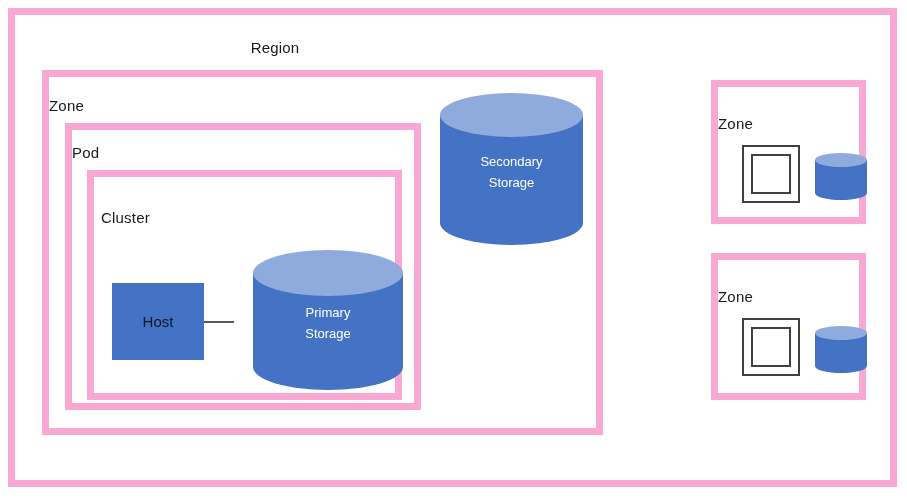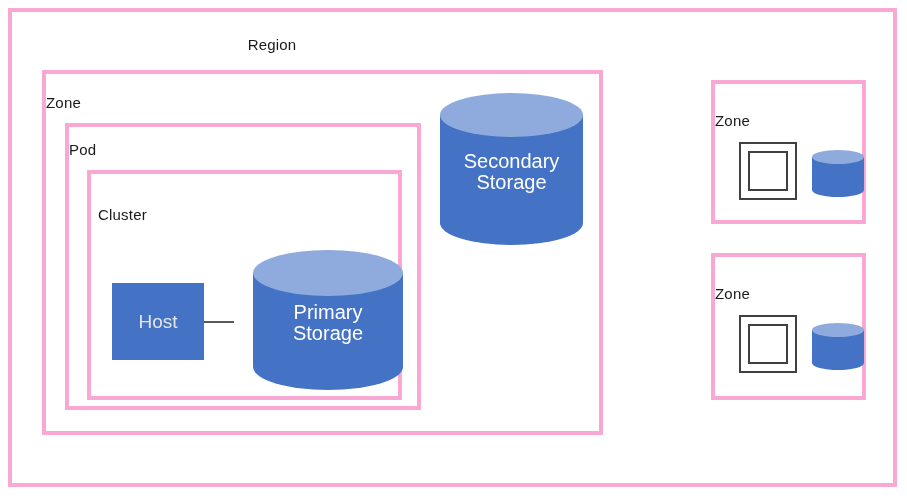--- a/index.html
+++ b/index.html
@@ -14,21 +14,21 @@
     height: 499px;
     background: #ffffff;
     font-family: "Liberation Sans", sans-serif;
     overflow: hidden;
   }
 
   
   .box {
     position: absolute;
     box-sizing: border-box;
-    border: 4px solid #f9a8d4;
+    border: 7px solid #f9a8d4;
     background: transparent;
   }
   .box-label {
     position: absolute;
     left: 0;
     right: 0;
     text-align: left;
     color: #1a1a1a;
     font-size: 15px;
     line-height: 18px;
@@ -59,22 +59,22 @@
     top: 283px;
     width: 92px;
     height: 77px;
     background: #4472C4;
     display: flex;
     align-items: center;
     justify-content: center;
     box-sizing: border-box;
   }
   #host-rect .shape-label {
-    color: #e5e5e5;
-    font-size: 19px;
+    color: #0f172a;
+    font-size: 15px;
     line-height: 19px;
     text-align: right;
   }
 
   
   #host-storage-connector {
     position: absolute;
     left: 204px;
     top: 321px;
     width: 30px;
@@ -106,21 +106,21 @@
     right: 0;
     background: #4472C4;
     border-radius: 50%;
   }
   .cyl-text {
     position: absolute;
     left: 0;
     right: 0;
     text-align: center;
     color: #ffffff;
-    font-size: 20px;
+    font-size: 13px;
     line-height: 21px;
     z-index: 4;
   }
 
   
   #primary-storage { left: 233px; top: 250px; width: 150px; height: 140px; margin-left: 20px; }
   #primary-storage .cyl-top    { top: 0;   height: 46px; }
   #primary-storage .cyl-body   { top: 23px; height: 94px; }
   #primary-storage .cyl-bottom-cap { top: 94px; height: 46px; }
   #primary-storage .cyl-text   { top: 52px; }

